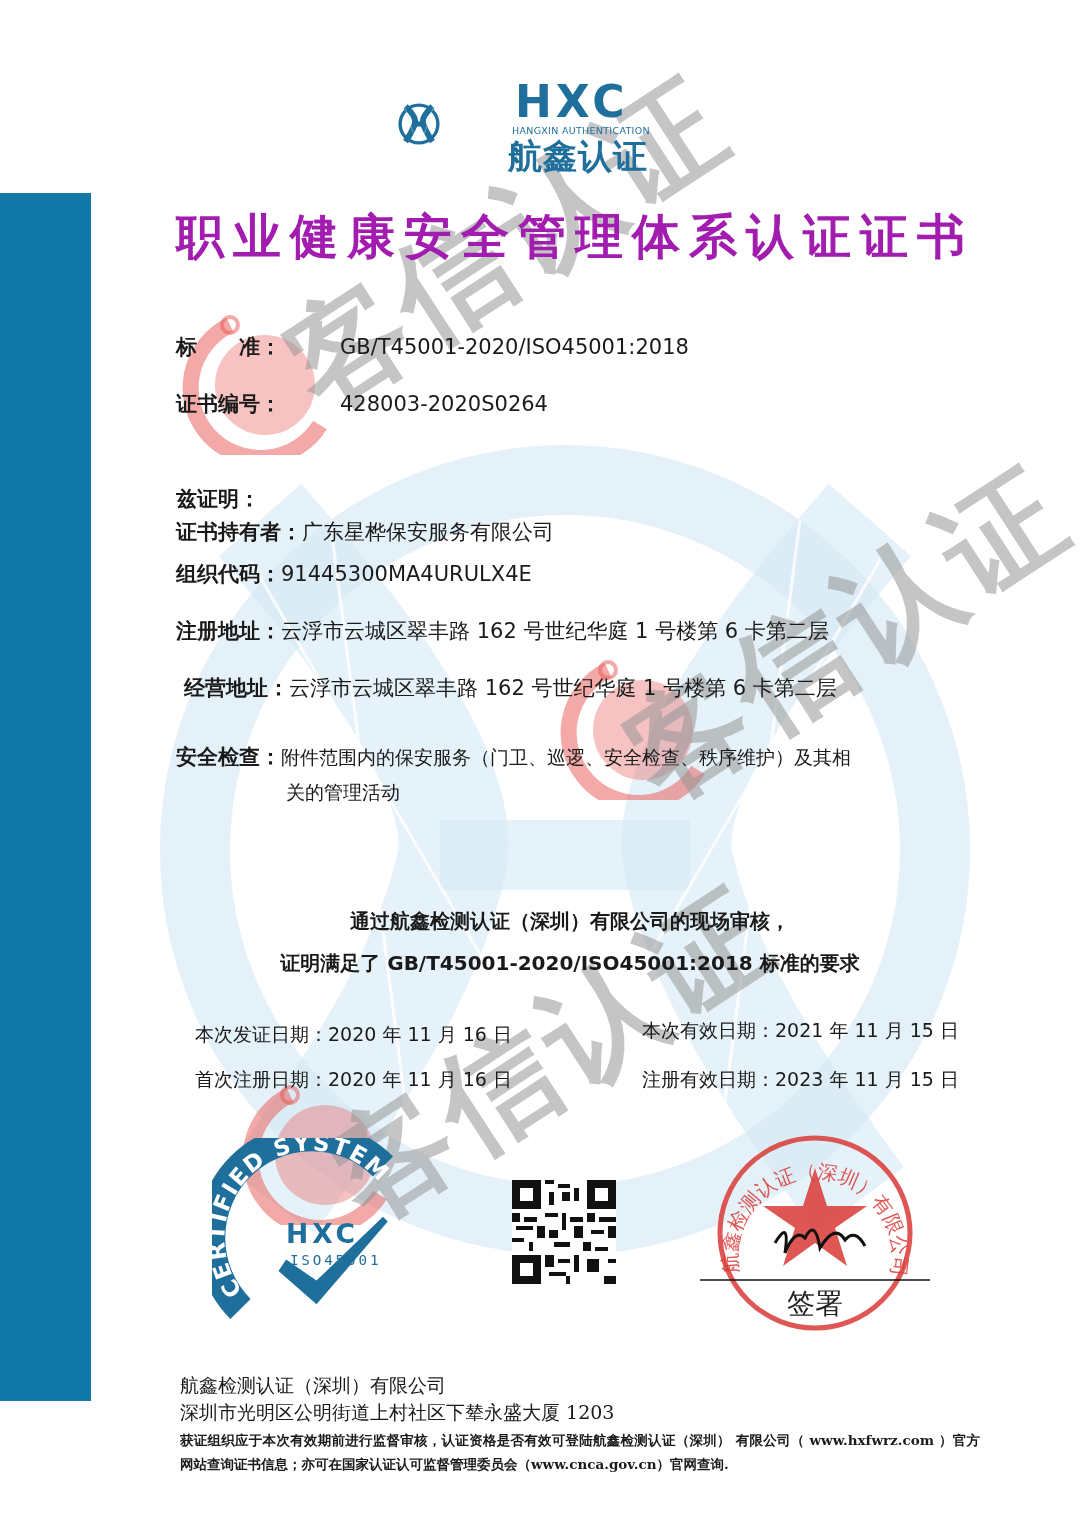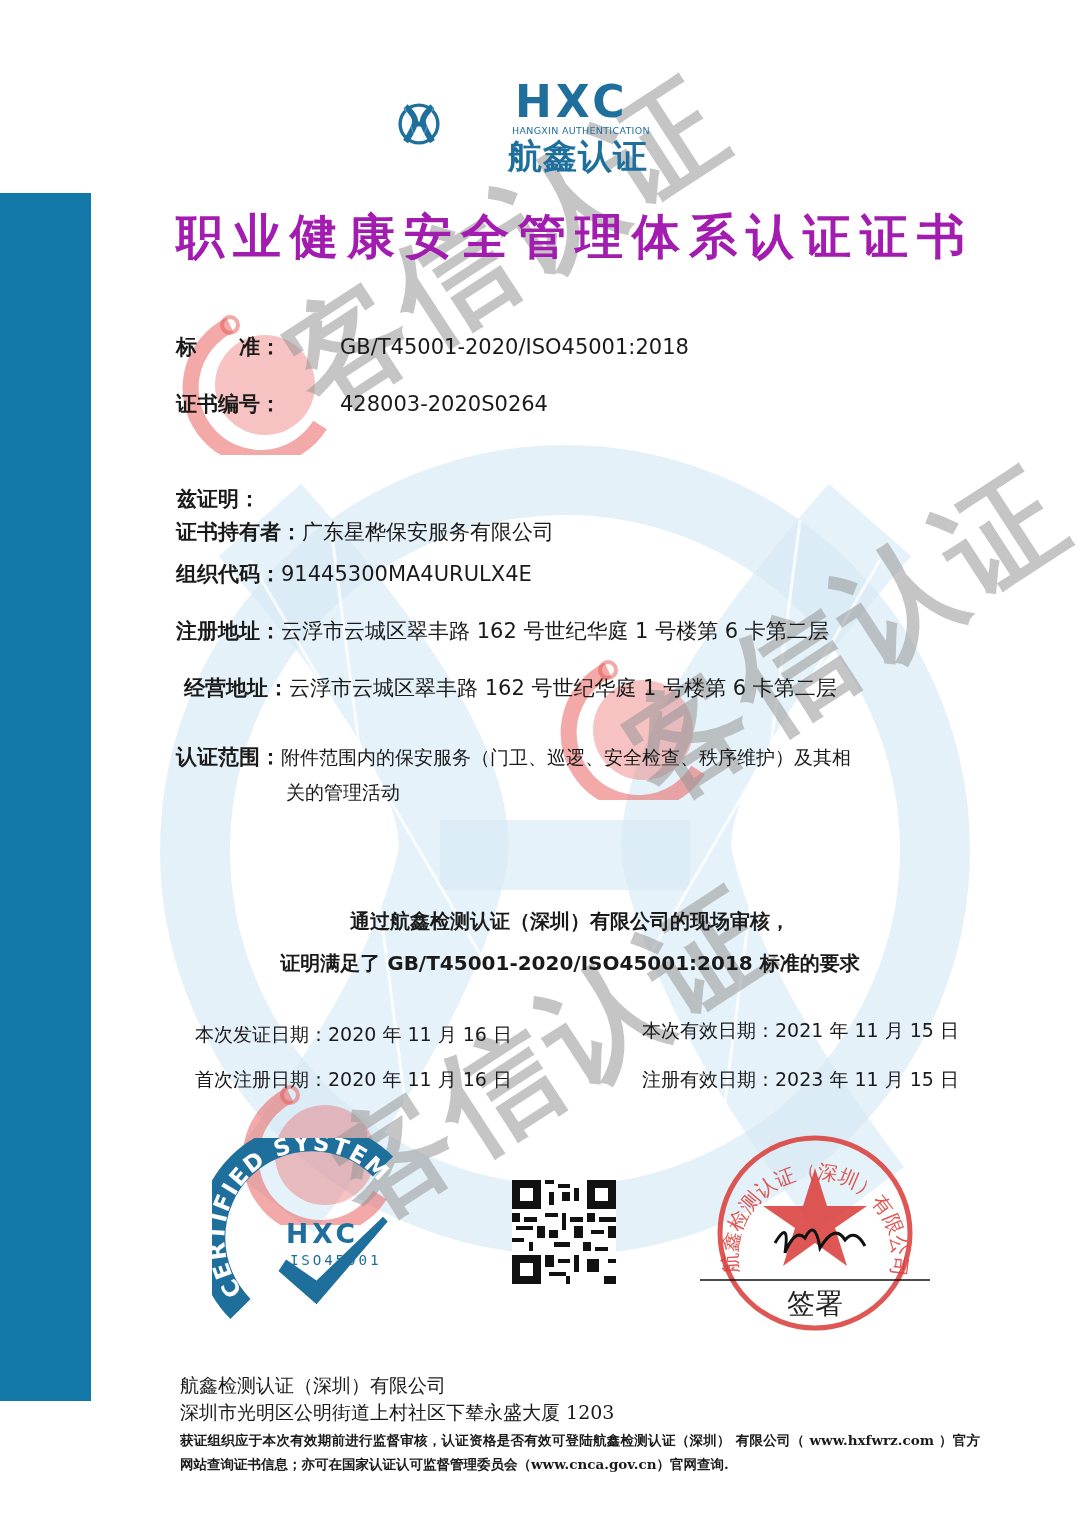--- a/index.html
+++ b/index.html
@@ -112,21 +112,21 @@
 <div class="row" style="top:560px;">
   <span class="lbl">组织代码：</span><span class="val">91445300MA4URULX4E</span>
 </div>
 <div class="row" style="top:617px;">
   <span class="lbl">注册地址：</span><span class="val">云浮市云城区翠丰路 162 号世纪华庭 1 号楼第 6 卡第二层</span>
 </div>
 <div class="row" style="top:674px;margin-left:8px;">
   <span class="lbl">经营地址：</span><span class="val">云浮市云城区翠丰路 162 号世纪华庭 1 号楼第 6 卡第二层</span>
 </div>
 <div class="row" style="top:743px;">
-  <span class="lbl">认证范围：</span><span class="val" style="font-size:19px;">附件范围内的保安服务（门卫、巡逻、安全检查、秩序维护）及其相</span>
+  <span class="lbl">安全检查：</span><span class="val" style="font-size:19px;">附件范围内的保安服务（门卫、巡逻、安全检查、秩序维护）及其相</span>
 </div>
 <div class="scope-line2">关的管理活动</div>
 
 <div class="center-stmt" style="top:908px;left:30px;">通过航鑫检测认证（深圳）有限公司的现场审核，</div>
 <div class="center-stmt" style="top:950px;left:30px;">证明满足了 GB/T45001-2020/ISO45001:2018 标准的要求</div>
 
 <div class="dates" style="left:195px;top:1022px;text-align:center;">
   <span>本次发证日期：</span><span>2020 年 11 月 16 日</span>
 </div>
 <div class="dates" style="left:642px;top:1018px;">

